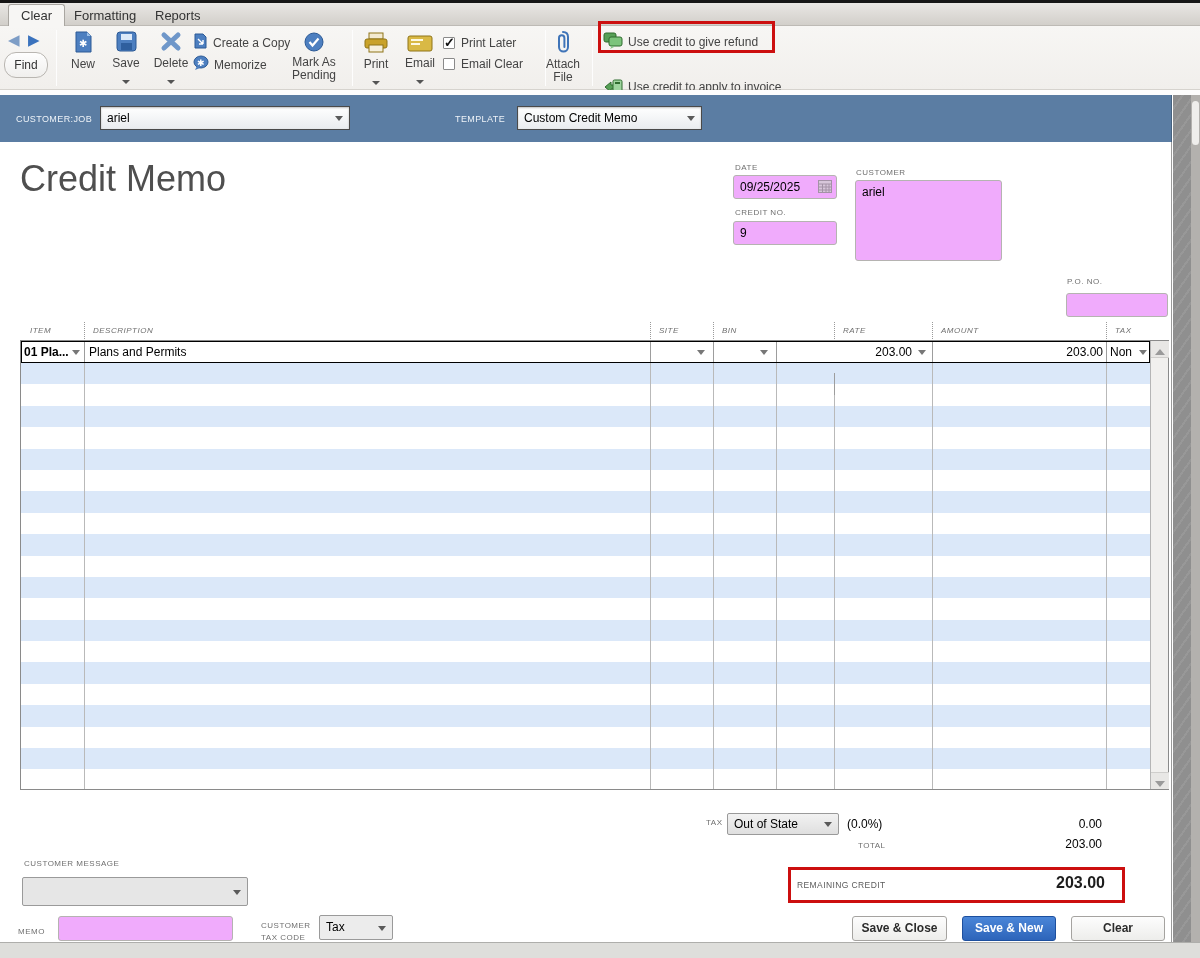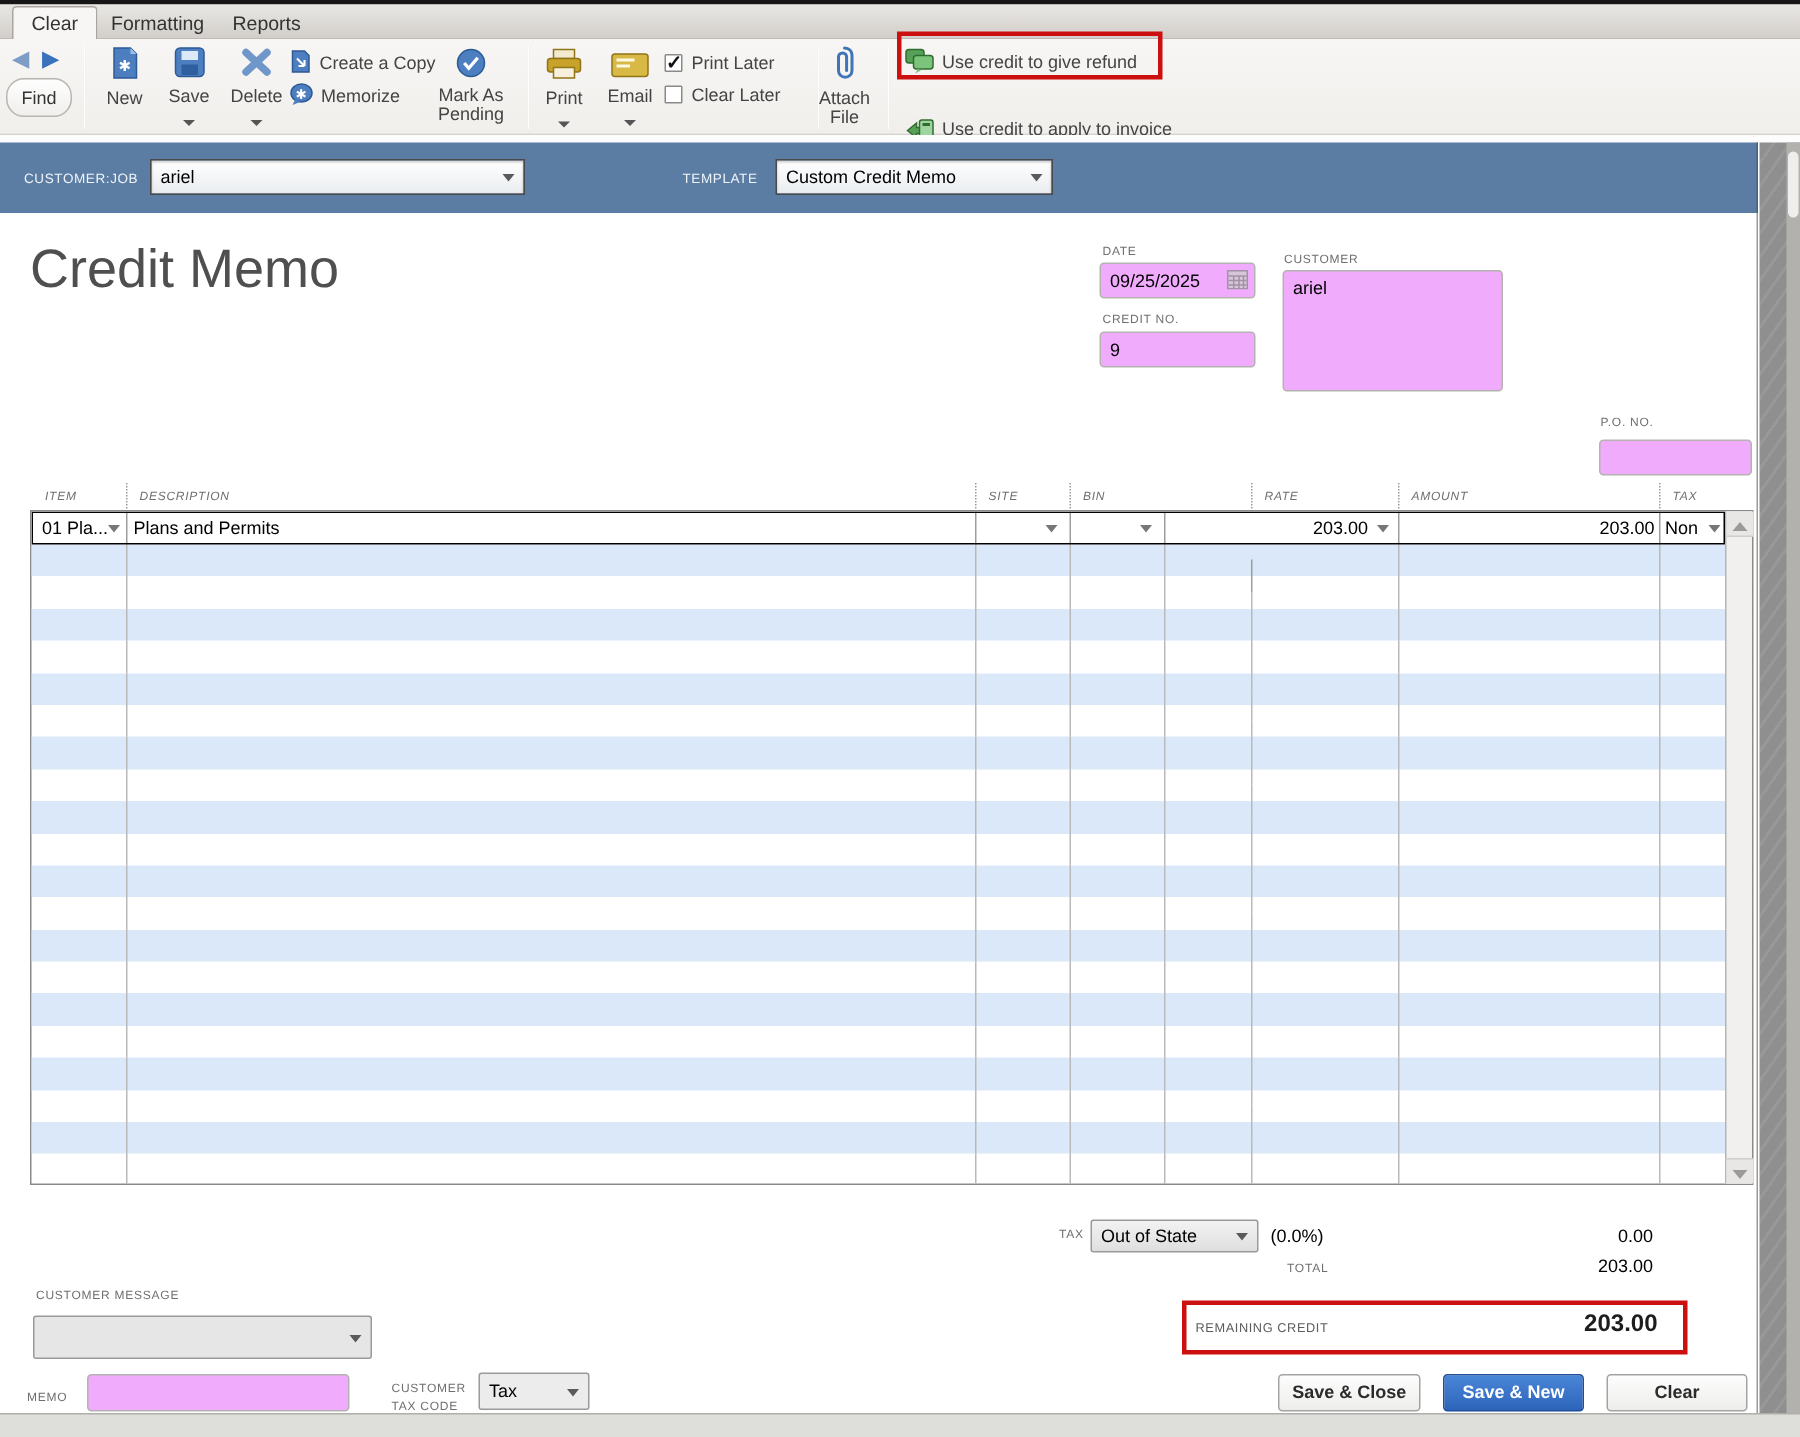--- a/index.html
+++ b/index.html
@@ -212,21 +212,21 @@
           </svg>
       </span>
       <div class="tb-label">Email</div>
       <span class="caret"></span>
     </div>
 
     <div style="position:absolute;left:443px;top:7px;">
       <span class="chk checked"></span><span class="tb-label">Print Later</span>
     </div>
     <div style="position:absolute;left:443px;top:28px;">
-      <span class="chk"></span><span class="tb-label">Clear Later</span>
+      <span class="chk"></span><span class="tb-label">Email Clear</span>
     </div>
     <div class="sep" style="left:545px;"></div>
 
     <div class="tb-item" style="left:543px;top:4px;width:40px;">
       <span style="display:inline-block;">
         <svg width="16" height="24">
             <path d="M8 2 c3 0 5 2 5 5 v10 c0 2.5 -2 4.5 -4.5 4.5 S4 19.5 4 17 V8 c0 -1.5 1.2 -2.7 2.7 -2.7 S9.4 6.5 9.4 8 v9" fill="none" stroke="#3f74b8" stroke-width="2" stroke-linecap="round"></path>
           </svg>
       </span>
       <div class="tb-label" style="line-height:13px;">
@@ -312,21 +312,21 @@
       <div class="gh-cell c-qty">QTY</div>
       <div class="gh-cell c-rate">RATE</div>
       <div class="gh-cell c-amt">AMOUNT</div>
       <div class="gh-cell c-tax">TAX</div>
     </div>
 
     <div class="grid">
       <div class="grid-cells">
 
         <div class="grow filled">
-          <div class="c-item" style="padding-left:3px;justify-content:flex-end;">
+          <div class="c-item" style="padding-left:3px;justify-content:space-between;font-weight:bold;">
             <span>01 Pla...</span>
             <span class="cell-dd" style="margin-right:4px;"></span>
           </div>
           <div class="c-desc" style="padding-left:4px;">
             <span>Plans and Permits</span>
           </div>
           <div class="c-site" style="justify-content:flex-end;">
             <span></span>
             <span class="cell-dd" style="margin-right:8px;"></span>
           </div>

